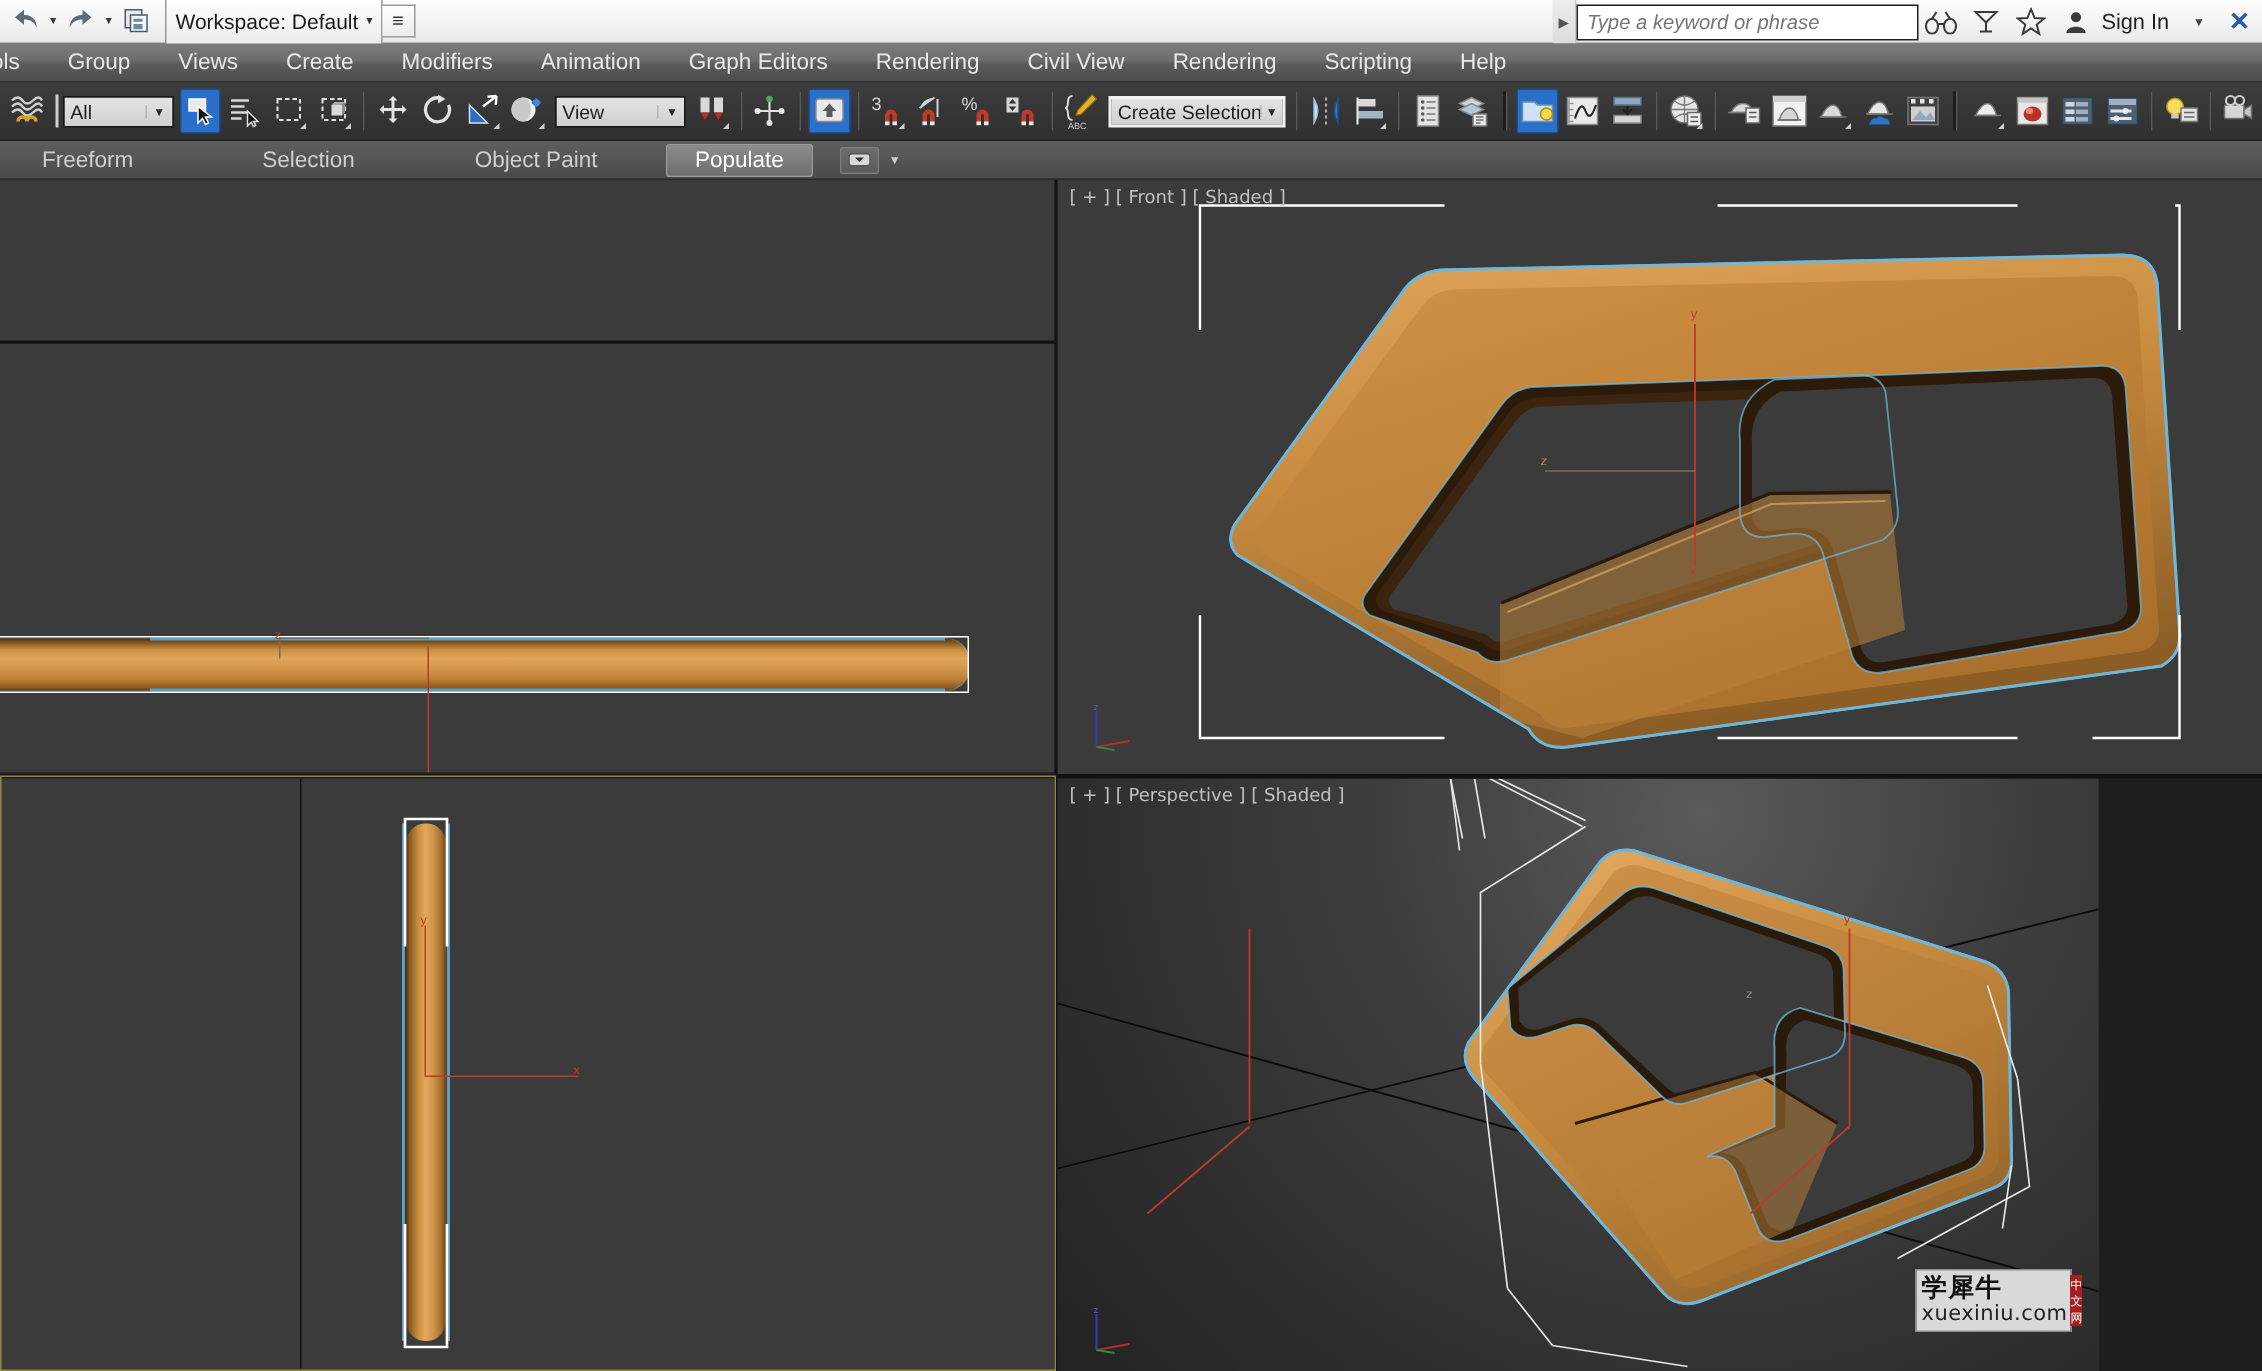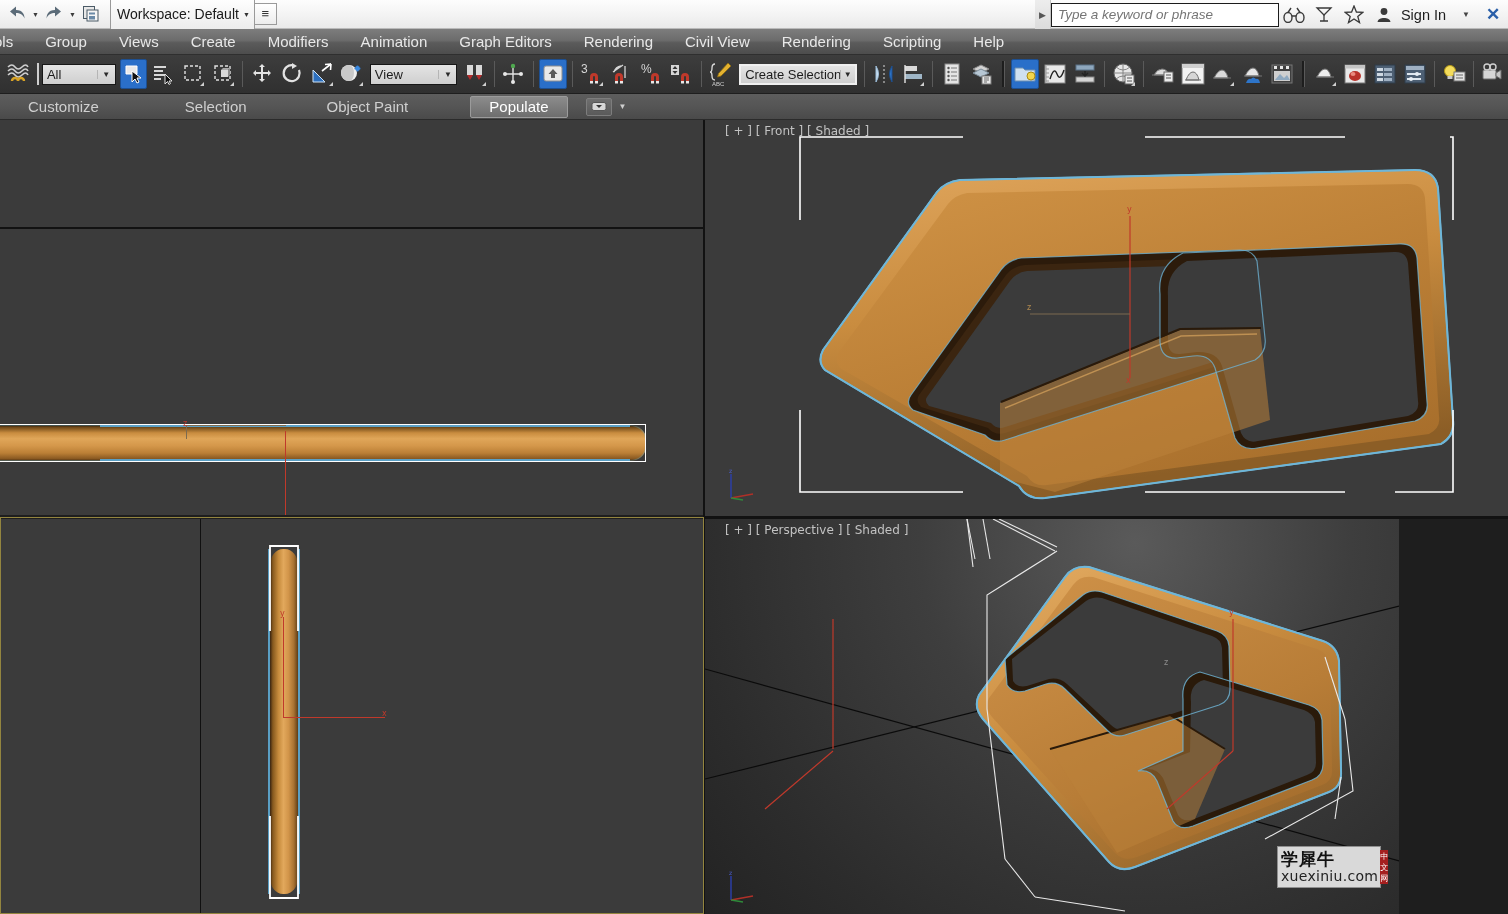--- a/index.html
+++ b/index.html
@@ -125,21 +125,21 @@
     background:linear-gradient(to bottom,#6e6e6e,#5a5a5a); border:1px solid #7d7d7d; border-radius:2px;
     margin-left:16px;}
   .rcaret { font-size:8px; color:#cfcfcf; margin-left:7px;}
 
   
   .vp-area { position:absolute; left:0; top:120px; width:1508px; height:794px; background:#1e1e1e; }
   .vp {
     position:absolute; background:#3b3b3b; overflow:hidden;
   }
   .vp-label {
-    position:absolute; left:20px; top:4px; font-size:12px; color:#c2c2c2;
+    position:absolute; left:8px; top:4px; font-size:12px; color:#c2c2c2;
     font-family:"DejaVu Sans", sans-serif; letter-spacing:0px; z-index:6;
   }
   
   #vp-topleft  { left:0;   top:0;   width:703px; height:108px; }
   #vp-left     { left:0;   top:109px; width:703px; height:286px; }
   #vp-front    { left:705px; top:0; width:803px; height:396px; }
   #vp-bottomleft { left:0; top:399px; width:703px; height:395px; }
   #vp-persp    { left:705px; top:399px; width:694px; height:395px; }
 
   .vgap-h { position:absolute; background:#121212; }
@@ -590,24 +590,24 @@
       <svg width="26" height="24" viewBox="0 0 26 24">
         <rect x="3" y="8" width="13" height="9" rx="1" fill="#d6d6d6" stroke="#6f6f6f"></rect>
         <circle cx="7" cy="5" r="3" fill="none" stroke="#cfcfcf" stroke-width="1.4"></circle>
         <circle cx="13" cy="5" r="3" fill="none" stroke="#cfcfcf" stroke-width="1.4"></circle>
         <path d="M16 11 l5 -3 v9 l-5 -3 Z" fill="#c6c6c6" stroke="#6f6f6f"></path>
       </svg>
     </div>
   </div>
 
   <div class="ribbon">
-    <div class="rtab" style="margin-left:10px;">Customize</div>
+    <div class="rtab" style="margin-left:10px;">Freeform</div>
     <div class="rtab" style="margin-left:48px;">Selection</div>
     <div class="rtab" style="margin-left:42px;">Object Paint</div>
-    <div class="rtab sel" style="margin-left:42px;text-align:center;">Populate</div>
+    <div class="rtab sel" style="margin-left:26px;text-align:center;">Populate</div>
     <div class="rmini">
       <svg width="16" height="11" viewBox="0 0 16 11">
         <rect x="1" y="1.5" width="14" height="8" rx="2" fill="#d8d8d8" stroke="#555"></rect>
         <path d="M5 4 l3 3 l3 -3 Z" fill="#333"></path>
       </svg>
     </div>
     <div class="rcaret">▼</div>
   </div>
 
   <div class="vp-area">

